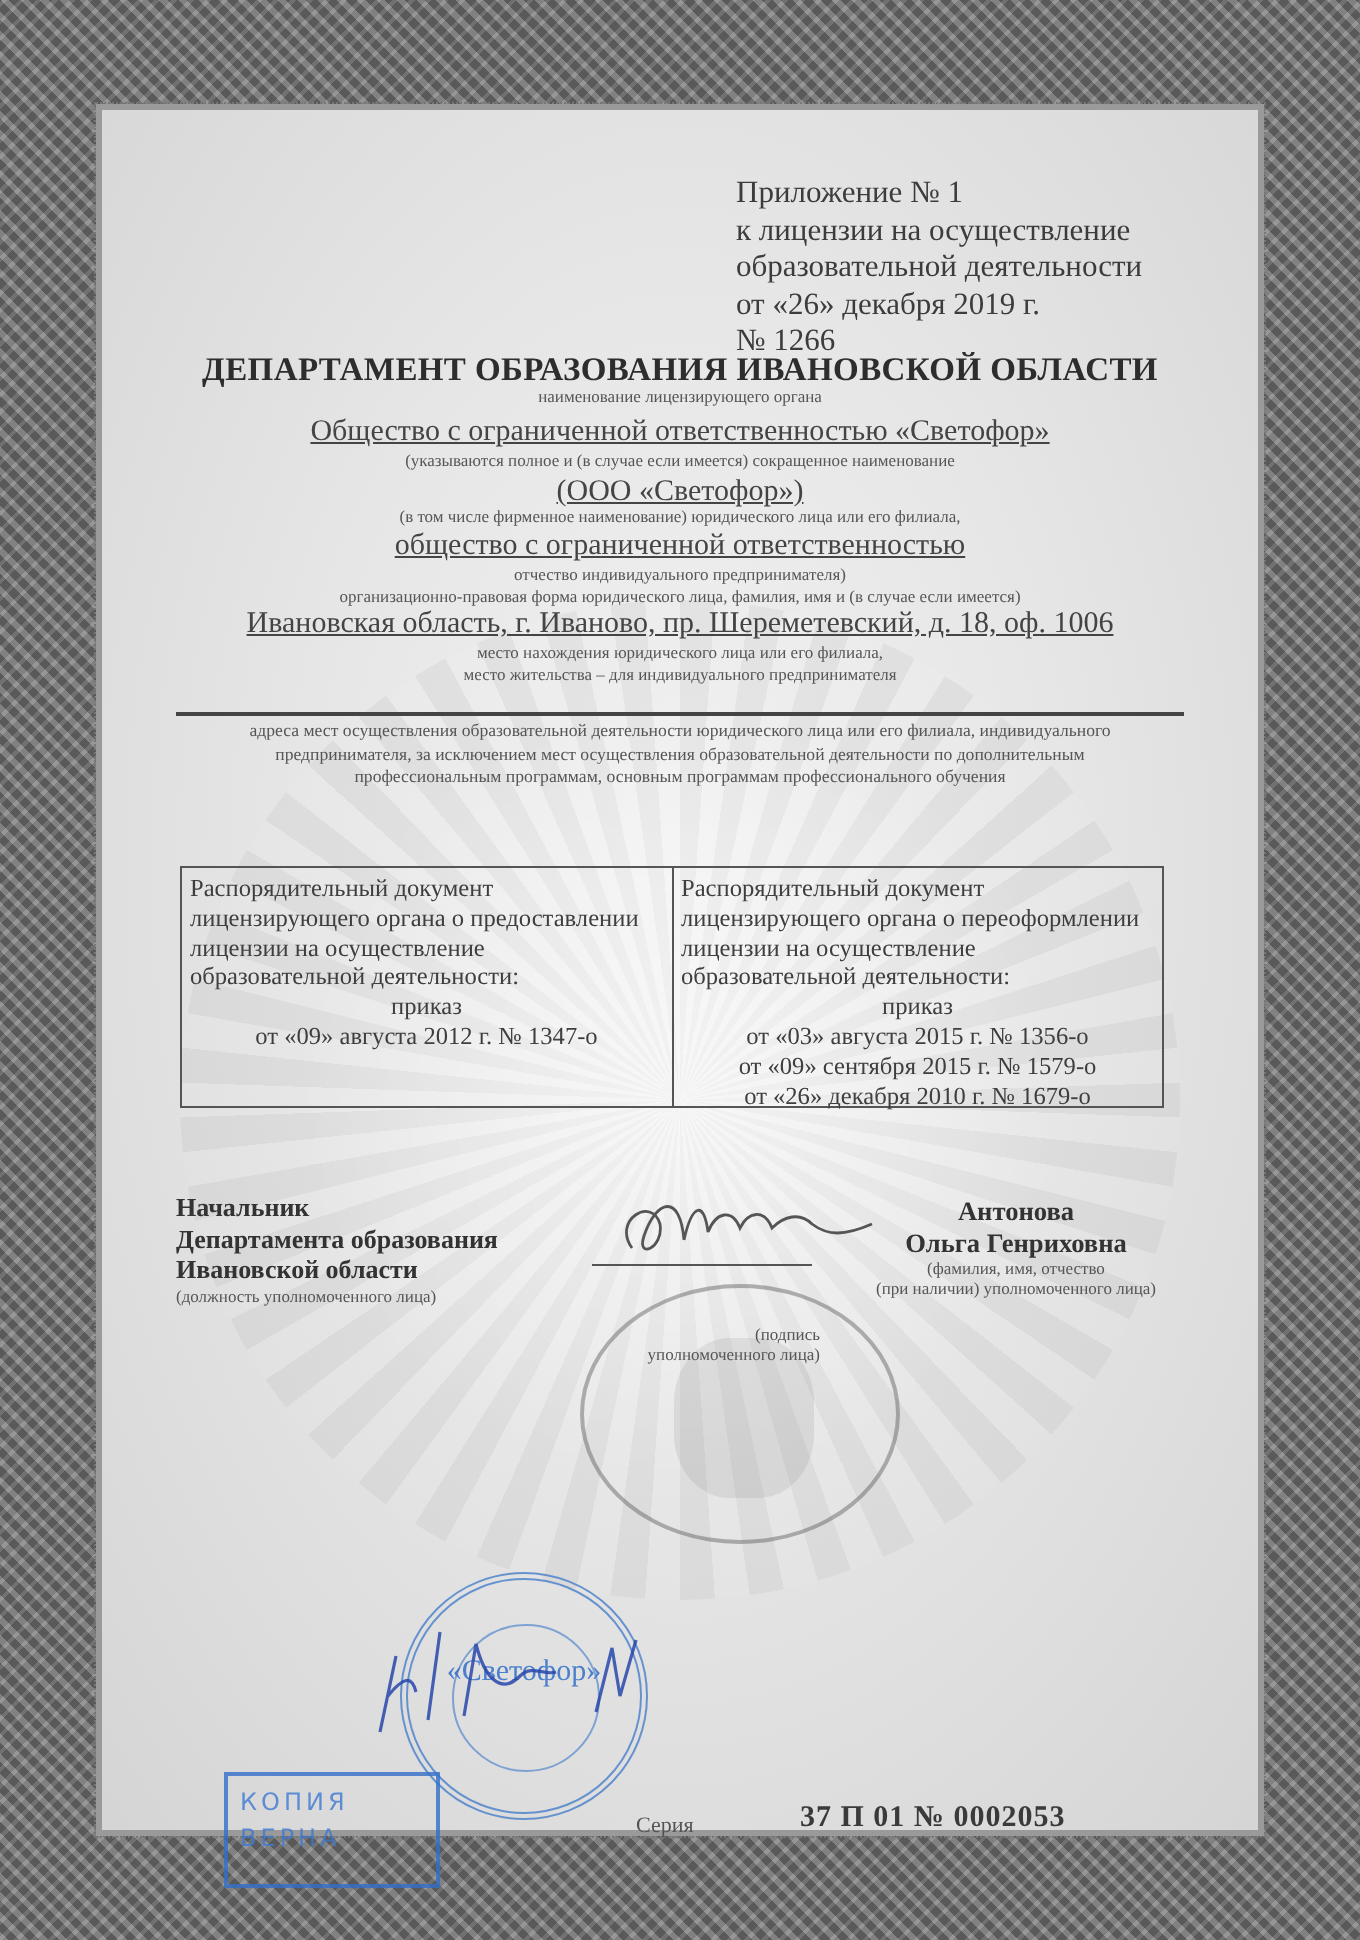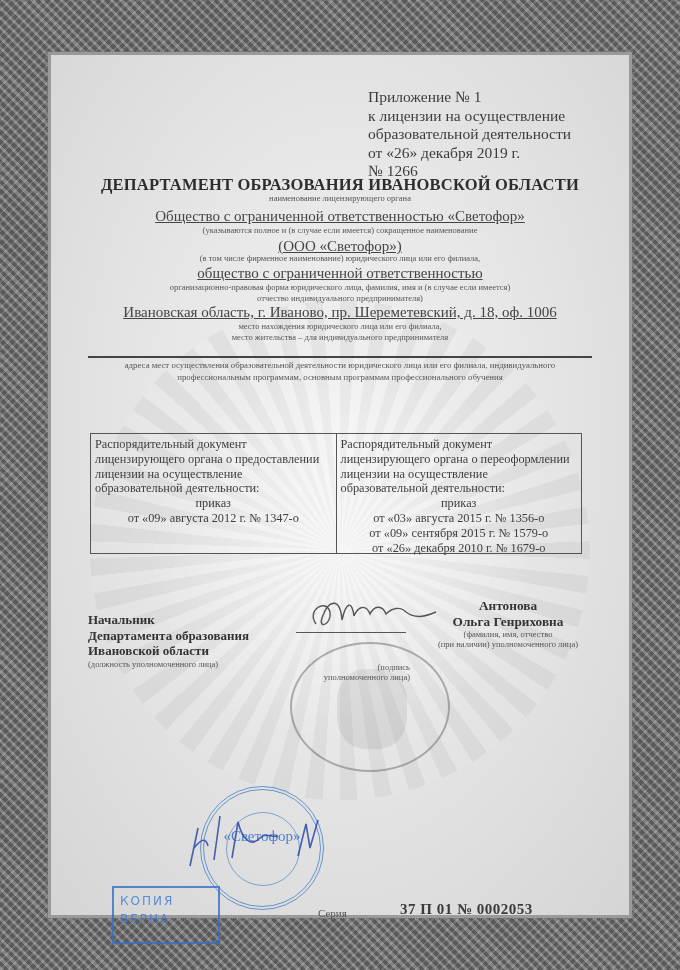--- a/index.html
+++ b/index.html
@@ -78,21 +78,21 @@
       left: 90px; top: 433px; width: 492px; height: 121px;
       border: 1px solid #555; box-sizing: border-box;
       display: flex;
     }
     .docs-col {
       flex: 1; padding: 3px 4px; box-sizing: border-box;
       font-size: 12.3px; line-height: 14.8px; color: #3e3e3e;
     }
     .docs-col + .docs-col { border-left: 1px solid #555; }
     .docs-col .c { text-align: center; display: block; }
-    .sign-left { left: 88px; top: 612px; width: 200px; font-weight: bold; font-size: 13px; line-height: 15.5px; color: #333; }
+    .sign-left { left: 88px; top: 596px; width: 200px; font-weight: bold; font-size: 13px; line-height: 15.5px; color: #333; }
     .sign-left .caption { font-weight: normal; }
     .sig-line { left: 296px; top: 632px; width: 110px; border-top: 1px solid #555; }
     .sig-cap { left: 290px; top: 662px; width: 120px; text-align: right; }
     .sign-right { left: 418px; top: 598px; width: 180px; text-align: center; font-weight: bold; font-size: 13.3px; line-height: 15.5px; color: #333; }
     .sign-right .caption { font-weight: normal; }
     .signature {
       left: 296px; top: 590px; width: 150px; height: 48px;
     }
     .seal-gray {
       left: 290px; top: 642px; width: 160px; height: 130px;
@@ -148,32 +148,33 @@
 
   <div class="abs center-block dept-title">ДЕПАРТАМЕНТ ОБРАЗОВАНИЯ ИВАНОВСКОЙ ОБЛАСТИ</div>
   <div class="abs center-block caption cap1">наименование лицензирующего органа</div>
 
   <div class="abs center-block filled full-name">Общество с ограниченной ответственностью «Светофор»</div>
   <div class="abs center-block caption cap2">(указываются полное и (в случае если имеется) сокращенное наименование</div>
   <div class="abs center-block filled short-name">(ООО «Светофор»)</div>
   <div class="abs center-block caption cap3">(в том числе фирменное наименование) юридического лица или его филиала,</div>
   <div class="abs center-block filled legal-form">общество с ограниченной ответственностью</div>
   <div class="abs center-block caption cap4">
+    <div>отчество индивидуального предпринимателя)</div>
     <div>организационно-правовая форма юридического лица, фамилия, имя и (в случае если имеется)</div>
-    <div>отчество индивидуального предпринимателя)</div>
   </div>
   <div class="abs center-block filled address">Ивановская область, г. Иваново, пр. Шереметевский, д. 18, оф. 1006</div>
   <div class="abs center-block caption cap5">
     <div>место нахождения юридического лица или его филиала,</div>
     <div>место жительства – для индивидуального предпринимателя</div>
   </div>
 
   <div class="abs rule"></div>
   <div class="abs addr-caption">
     <div>адреса мест осуществления образовательной деятельности юридического лица или его филиала, индивидуального</div>
+    <div>предпринимателя, за исключением мест осуществления образовательной деятельности по дополнительным</div>
     <div>профессиональным программам, основным программам профессионального обучения</div>
   </div>
 
 
   <div class="abs docs-table">
     <div class="docs-col">
       <div>Распорядительный документ</div>
       <div>лицензирующего органа о предоставлении</div>
       <div>лицензии на осуществление</div>
       <div>образовательной деятельности:</div>

